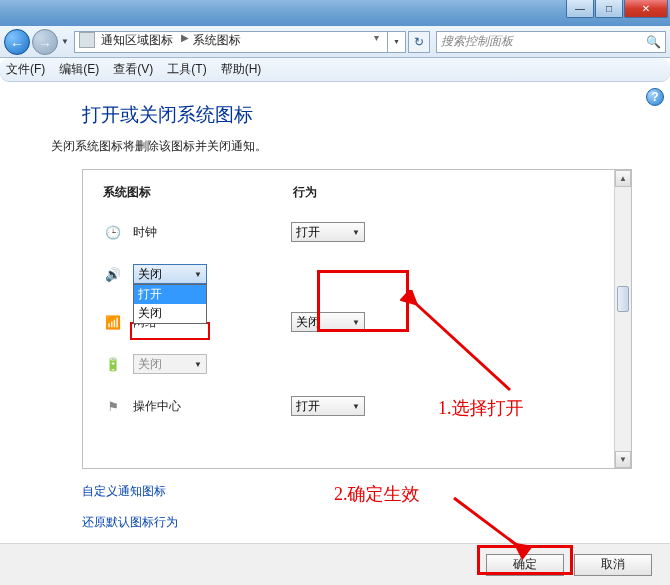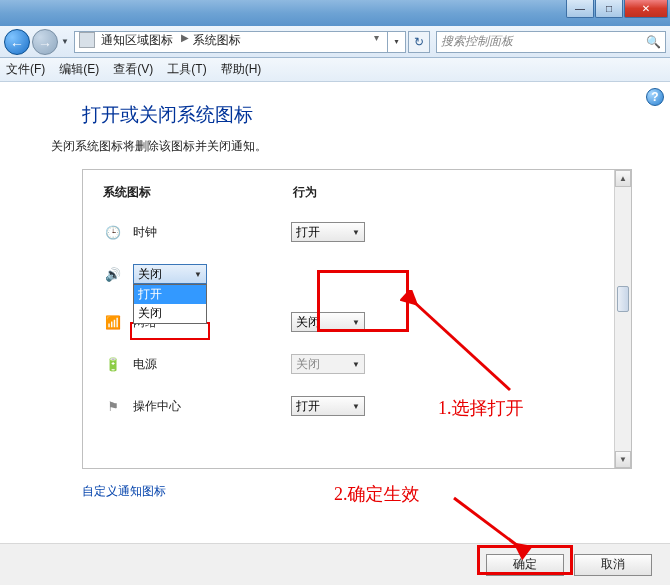--- a/index.html
+++ b/index.html
@@ -75,20 +75,21 @@
   .searchbox .sicon { margin-left:auto; color:#4a78b0; font-style:normal; font-size:12px;}
   
   .menubar {
     height: 24px;
     background: linear-gradient(to bottom, #f2f7fc, #e4eef8);
     border-bottom:1px solid #c0d0e0;
     display:flex; align-items:center;
     padding:0 6px;
     color:#222;
     position:relative;
+    border-radius:9px;
   }
   .menubar .mitem { margin-right:14px; }
   .helpicon {
     position:absolute; right:6px; top:26px;
     width:18px; height:18px; border-radius:50%;
     background: radial-gradient(circle at 30% 30%, #a8d8ff, #2a80d0);
     color:#fff; font-size:12px; font-weight:bold;
     display:flex; align-items:center; justify-content:center;
     border:1px solid #1c60a0;
   }
@@ -228,21 +229,20 @@
         <span class="ricon ishape">📶</span>
         <span class="rlabel">网络</span>
         <div class="combo">
           <span>关闭</span>
           <span class="carrow">▼</span>
         </div>
       </div>
 
       <div class="rowitem">
         <span class="ricon ishape">🔋</span>
-        <span class="rlabel">电源</span>
         <div class="combo disabled">
           <span>关闭</span>
           <span class="carrow">▼</span>
         </div>
       </div>
 
       <div class="rowitem">
         <span class="ricon ishape">⚑</span>
         <span class="rlabel">操作中心</span>
         <div class="combo">
@@ -254,20 +254,21 @@
 
     <div class="scrollbar">
       <div class="sbtn">▲</div>
       <div class="thumb"></div>
       <div class="sbtn" style="position:absolute; bottom:0; left:0; right:0;">▼</div>
     </div>
   </div>
 
   <div class="links">
     <a>自定义通知图标</a>
+    <a>还原默认图标行为</a>
   </div>
 </div>
 
 <div class="footer">
   <div class="btn">确定</div>
   <div class="btn">取消</div>
 </div>
 
 <div class="redbox" style="left:317px; top:270px; width:92px; height:62px;"></div>
 <div class="redbox" style="left:130px; top:322px; width:80px; height:18px; border-width:2px;"></div>

